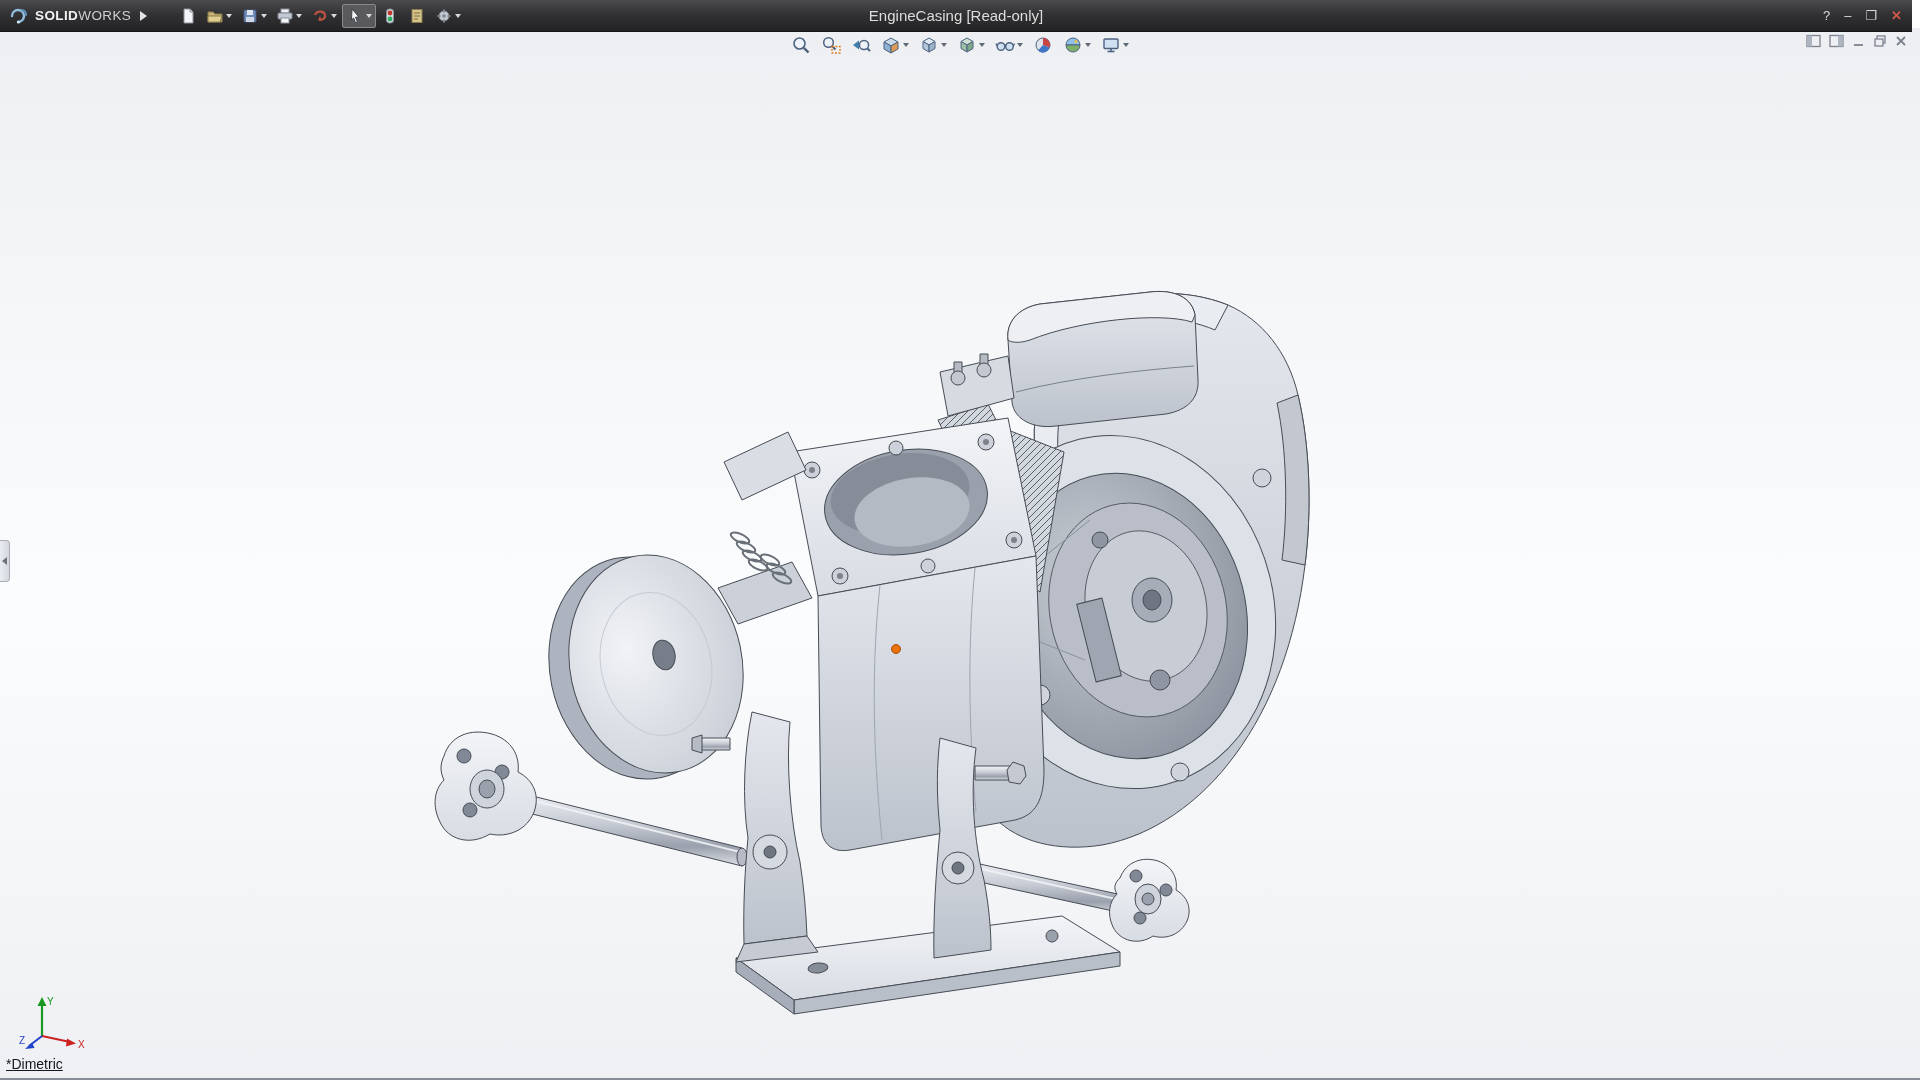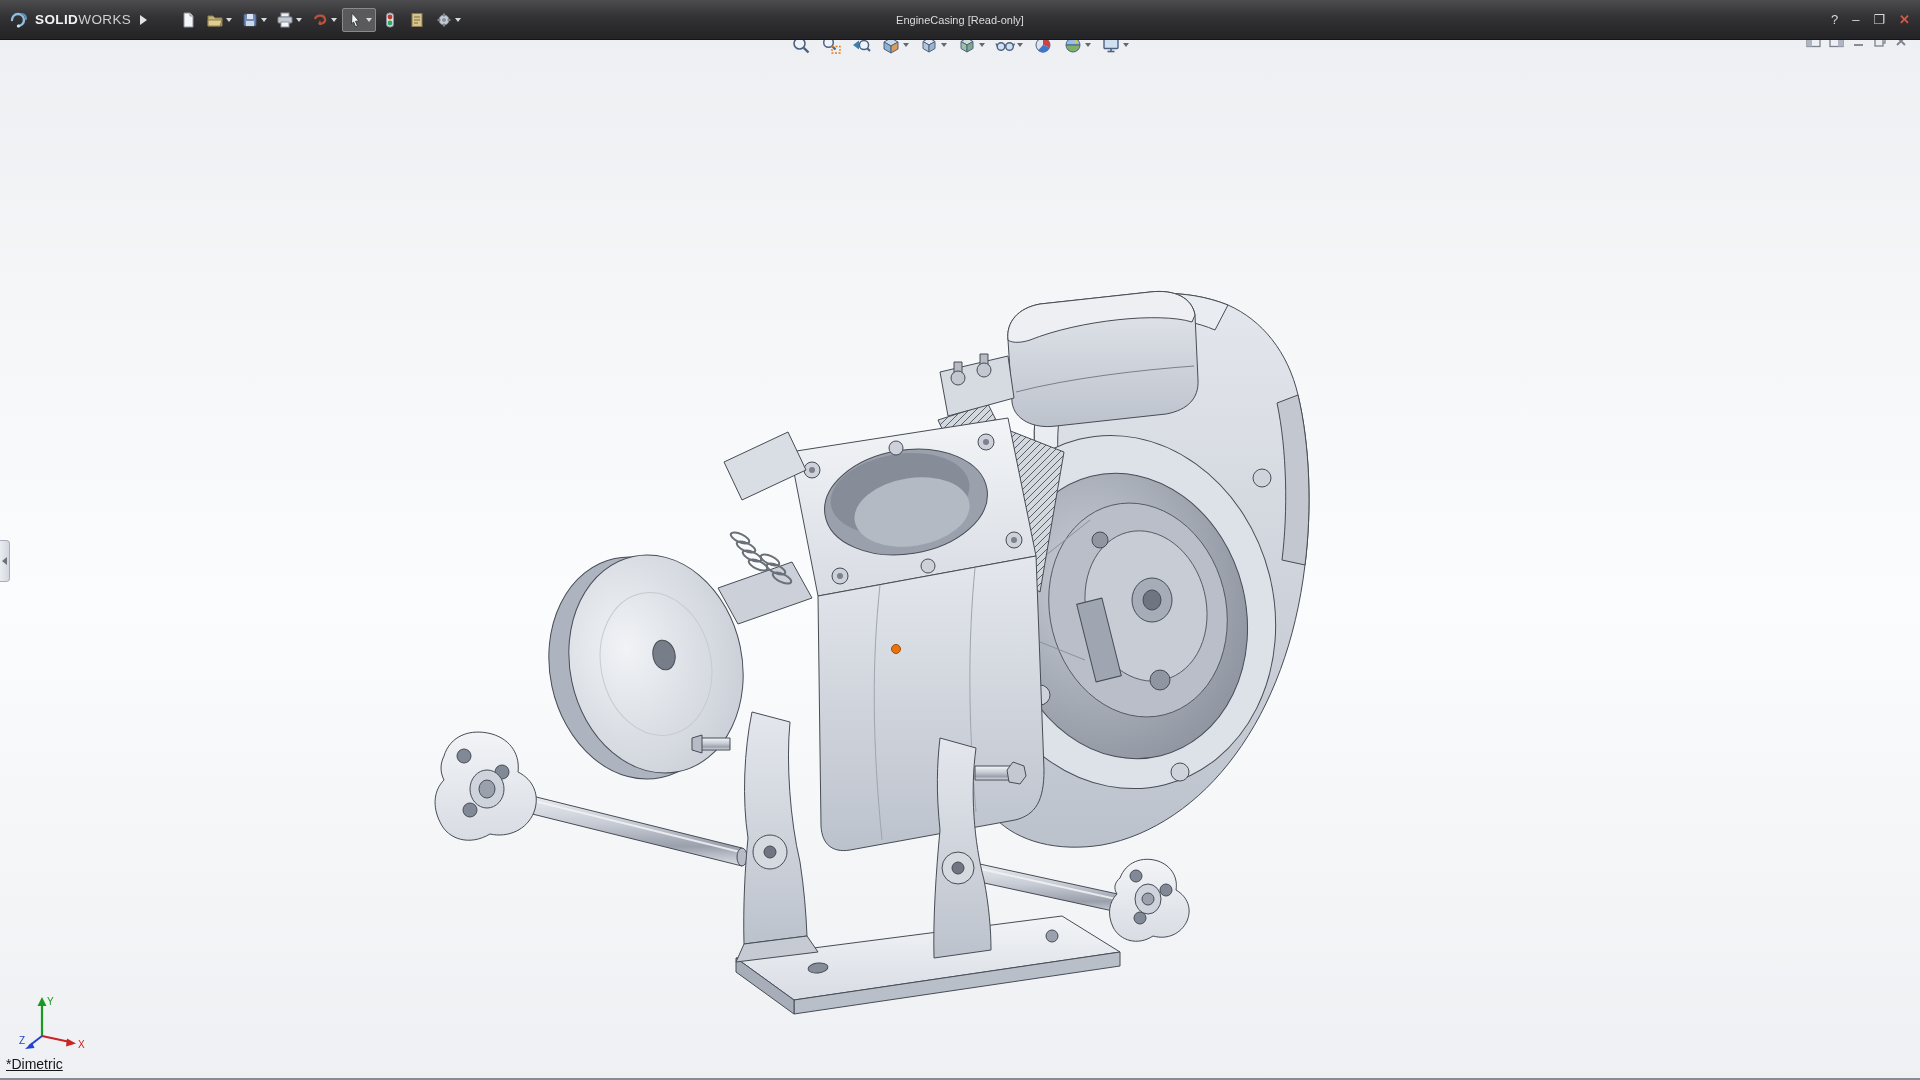--- a/index.html
+++ b/index.html
@@ -2,38 +2,38 @@
 <html><head>
 <meta charset="utf-8">
 <style>
   * { margin:0; padding:0; box-sizing:border-box; }
   html,body { width:1920px; height:1080px; overflow:hidden; background:#000; }
   body { font-family:"Liberation Sans", sans-serif; }
   #app { position:relative; width:1920px; height:1080px; background:#fff; }
 
   
   .titlebar {
-    position:absolute; top:0; left:0; right:0; height:40px;
+    position:absolute; top:0; left:0; right:8px; height:32px;
     background:linear-gradient(180deg,#4c4c4e 0%,#323234 45%,#232325 100%);
     display:flex; align-items:center; color:#e8e8e8; z-index:50;
     border-bottom:1px solid #141416;
   }
   .brand { display:flex; align-items:center; gap:5px; margin-left:8px; }
   .brand-text { font-size:13.5px; letter-spacing:.4px; color:#f2f2f2; white-space:nowrap; }
   .brand-text b { font-weight:bold; }
   .brand-text span.lite { font-weight:normal; color:#cfcfcf; }
   .brand-arrow { width:0; height:0; border-top:5px solid transparent; border-bottom:5px solid transparent; border-left:7px solid #e3e3e3; margin-left:4px; }
 
   .tb-tools { display:flex; align-items:center; gap:1px; margin-left:28px; }
   .tb-btn { display:flex; align-items:center; gap:2px; height:24px; padding:0 3px; border-radius:2px; background:transparent; border:1px solid transparent; cursor:default; }
   .tb-btn.pressed { border:1px solid #8a8a8a; background:#5a5a5c; }
   .tb-btn svg { display:block; }
   .caret-dark { width:0; height:0; border-left:3.5px solid transparent; border-right:3.5px solid transparent; border-top:4px solid #d7dade; }
 
-  .tb-title { position:absolute; left:50%; transform:translateX(-50%); font-size:11px; color:#dcdcdc; white-space:nowrap; }
+  .tb-title { position:absolute; left:50%; transform:translateX(-50%); font-size:15px; color:#dcdcdc; white-space:nowrap; }
 
   .win-controls { margin-left:auto; display:flex; align-items:center; gap:14px; margin-right:10px; font-size:13px; }
   .win-glyph { color:#d9d9d9; cursor:default; line-height:1; }
   .win-glyph.close { color:#cf5a4c; font-weight:bold; }
 
   
   .viewport {
     position:absolute; top:28px; left:0; right:0; bottom:0;
     background:linear-gradient(180deg,#edeff2 0%,#f6f7f9 30%,#fbfcfd 55%,#eef0f3 100%);
     overflow:hidden;

